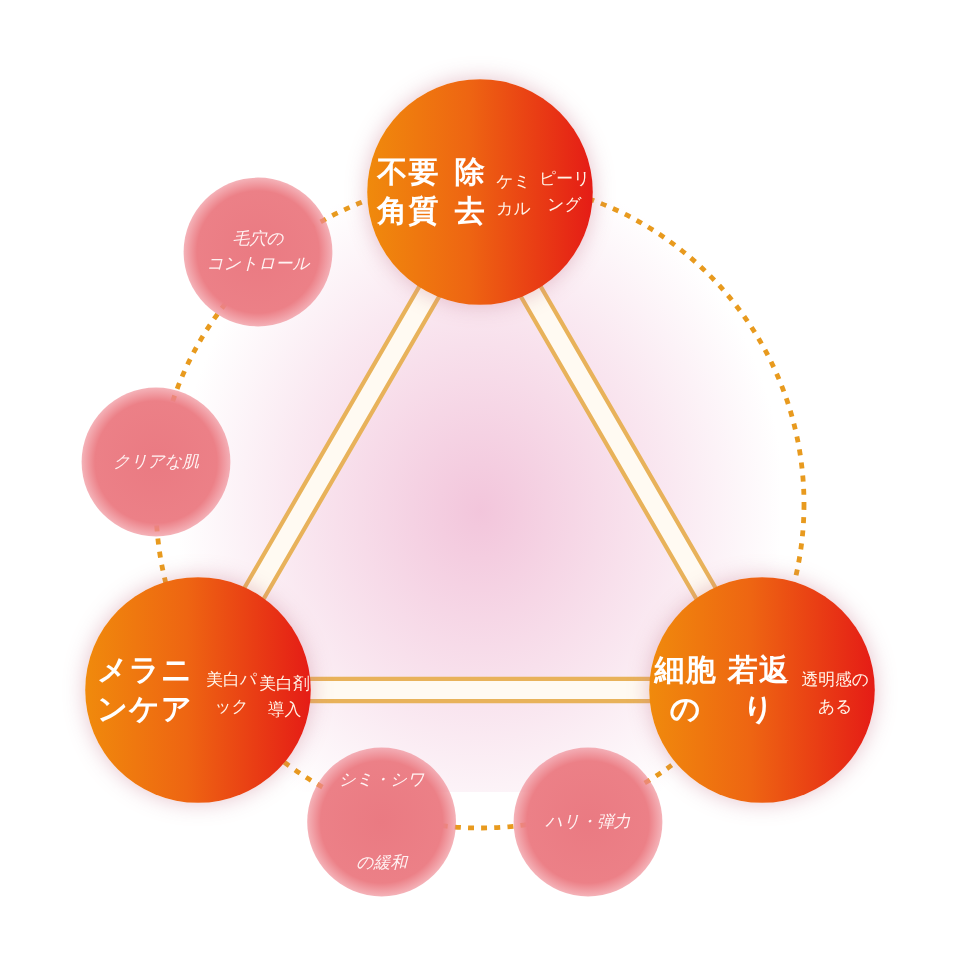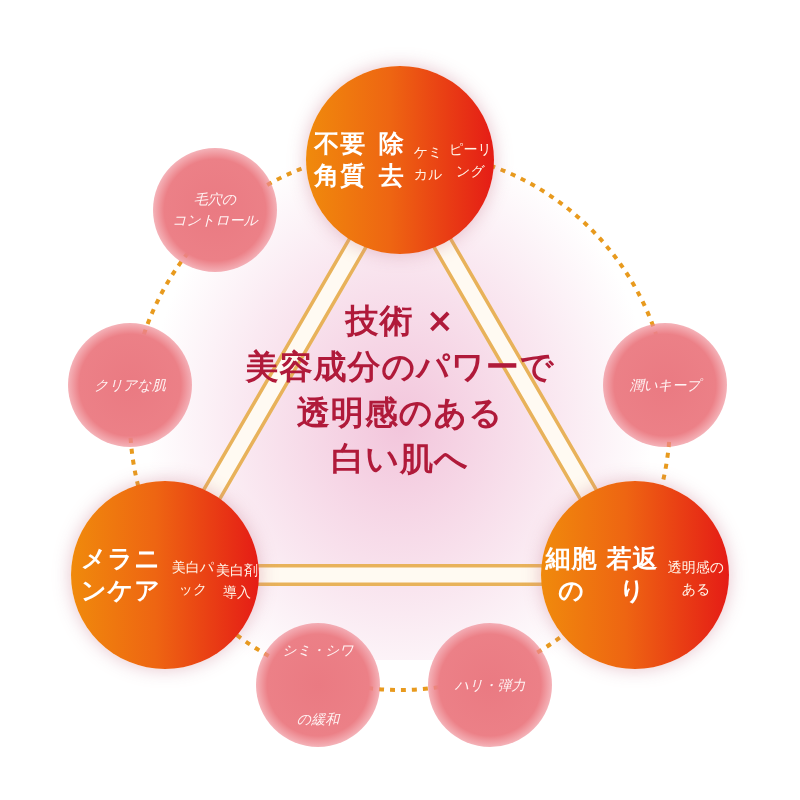--- a/index.html
+++ b/index.html
@@ -39,23 +39,20 @@
     </g>
   </svg>
 
   <div class="small" style="left:153px; top:148px;">
     <span>毛穴の</span>
     <span>コントロール</span>
   </div>
   <div class="small" style="left:68px; top:323px;">
     <span>クリアな肌</span>
   </div>
-  <div class="small" style="left:603px; top:323px;">
-    <span>潤いキープ</span>
-  </div>
   <div class="small" style="left:256px; top:623px;gap:48px;">
     <span>シミ・シワ</span>
     <span>の緩和</span>
   </div>
   <div class="small" style="left:428px; top:623px;">
     <span>ハリ・弾力</span>
   </div>
 
   <div class="big" style="left:306px; top:66px;">
     <span class="t">不要角質</span>
@@ -67,19 +64,13 @@
     <span class="t">メラニンケア</span>
     <span class="s">美白パック</span>
     <span class="s" style="margin-top:12px">美白剤導入</span>
   </div>
   <div class="big" style="left:541px; top:481px;">
     <span class="t">細胞の</span>
     <span class="t">若返り</span>
     <span class="s">透明感のある</span>
   </div>
 
-  <div class="center">
-    <div>技術 ×</div>
-    <div>美容成分のパワーで</div>
-    <div>透明感のある</div>
-    <div>白い肌へ</div>
-  </div>
 </div>
 
 </body></html>

